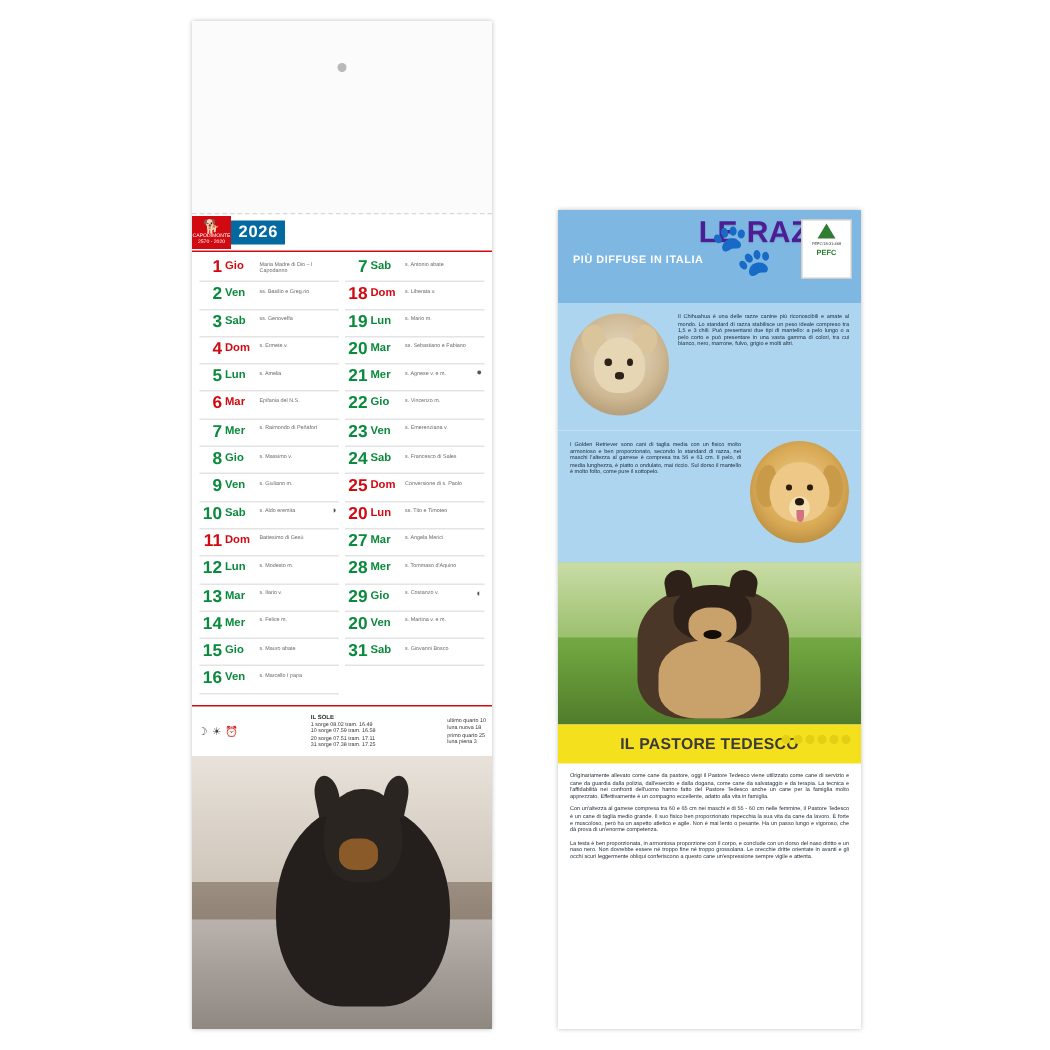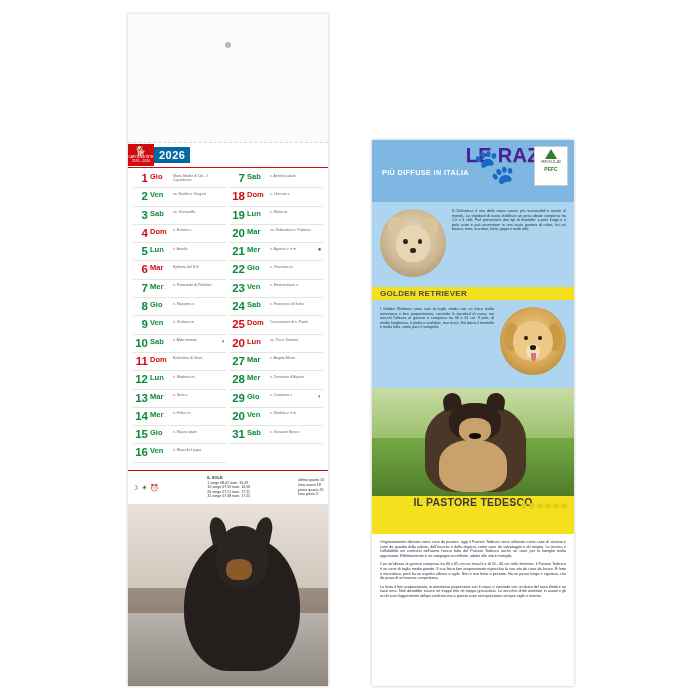--- a/index.html
+++ b/index.html
@@ -79,21 +79,21 @@
   .gsd-photo{height:108px;position:relative;overflow:hidden;background:linear-gradient(180deg,#8fbf5a 0%,#6ea33f 55%,#4f7c2a 100%);}
   .gsd-photo .blur{position:absolute;left:0;top:0;width:100%;height:46%;background:linear-gradient(180deg,#c9dca6,#9cc06d);}
   .gsd-photo .body{position:absolute;left:26%;top:16%;width:50%;height:80%;background:#4a3728;border-radius:40% 40% 30% 30%;}
   .gsd-photo .chest{position:absolute;left:33%;top:48%;width:34%;height:48%;background:#c9a16a;border-radius:44% 44% 36% 36%;}
   .gsd-photo .head{position:absolute;left:38%;top:14%;width:26%;height:34%;background:#2e2119;border-radius:46% 46% 42% 42%;}
   .gsd-photo .mask{position:absolute;left:43%;top:28%;width:16%;height:22%;background:#c9a16a;border-radius:44%;}
   .gsd-photo .earL{position:absolute;left:35%;top:5%;width:9%;height:16%;background:#2e2119;border-radius:50% 50% 10% 10%;transform:rotate(-10deg);}
   .gsd-photo .earR{position:absolute;left:57%;top:5%;width:9%;height:16%;background:#2e2119;border-radius:50% 50% 10% 10%;transform:rotate(10deg);}
   .gsd-photo .nose{position:absolute;left:48%;top:42%;width:6%;height:5%;background:#120d09;border-radius:50%;}
 
-  .scallop{height:38px;background:#f5e01e;position:relative;display:flex;align-items:flex-start;justify-content:center;}
+  .scallop{height:26px;background:#f5e01e;position:relative;display:flex;align-items:center;justify-content:center;}
   .scallop .stitle{font-size:10.5px;font-weight:bold;color:#3a3a3a;letter-spacing:.2px;}
   .scallop .dots{position:absolute;right:7px;top:7px;display:flex;gap:2px;}
   .scallop .dots i{width:6px;height:6px;border-radius:50%;background:#e3cf14;display:block;}
   .b-body{padding:6px 8px;font-size:3.7px;line-height:4.7px;color:#1b2a38;text-align:justify;background:#fff;}
   .b-body p{margin:0 0 3.5px 0;}
 </style>
 </head>
 <body>
 
 <div class="calendar">
@@ -355,23 +355,20 @@
       <div class="earL"></div>
       <div class="earR"></div>
       <div class="head"></div>
       <div class="eye1"></div>
       <div class="eye2"></div>
       <div class="nose"></div>
     </div>
     <div class="p-text">Il Chihuahua è una delle razze canine più riconoscibili e amate al mondo. Lo standard di razza stabilisce un peso ideale compreso tra 1,5 e 3 chili. Può presentarsi due tipi di mantello: a pelo lungo o a pelo corto e può presentare in una vasta gamma di colori, tra cui bianco, nero, marrone, fulvo, grigio e molti altri.</div>
   </div>
 
-  <div class="sec-yellow left">
-    <div class="lbl">GOLDEN RETRIEVER</div>
-  </div>
 
   <div class="panel-blue golden-row">
     <div class="p-text">I Golden Retriever sono cani di taglia media con un fisico molto armonioso e ben proporzionato, secondo lo standard di razza, nei maschi l'altezza al garrese è compresa tra 56 e 61 cm. Il pelo, di media lunghezza, è piatto o ondulato, mai riccio. Sul dorso il mantello è molto folto, come pure il sottopelo.</div>
     <div class="photo-oval golden">
       <div class="earL"></div>
       <div class="earR"></div>
       <div class="head"></div>
       <div class="eye1"></div>
       <div class="eye2"></div>
       <div class="snout"></div>

